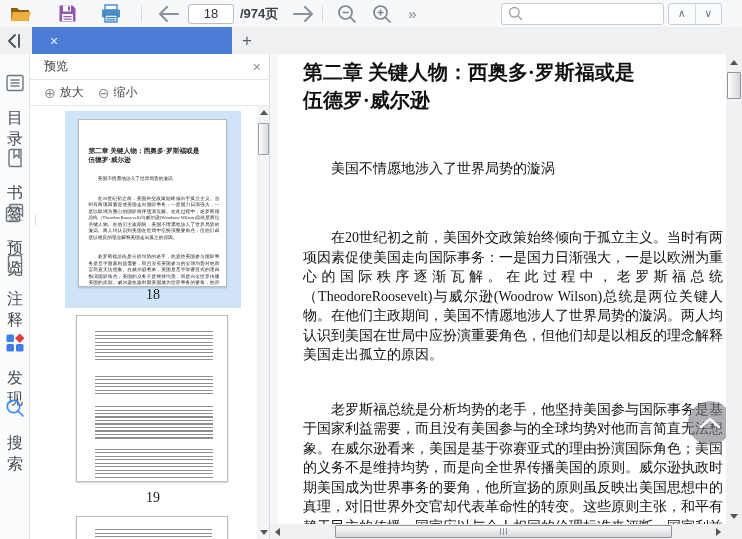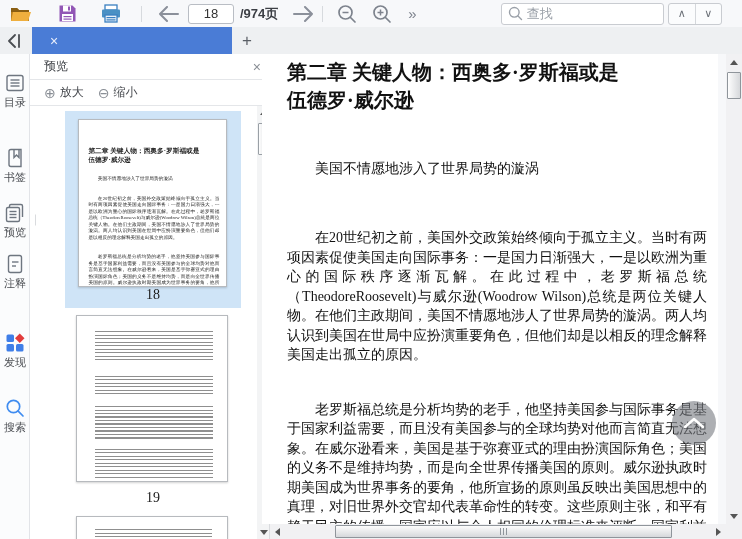--- a/index.html
+++ b/index.html
@@ -34,21 +34,21 @@
   .tab { width:200px; height:27px; background:#4a7cd6; color:#fff; display:flex;
          align-items:center; font-size:12px; padding:0 8px 0 14px; cursor:pointer; }
   .tab-title { flex:1; overflow:hidden; white-space:nowrap; }
   .tab-close { font-size:14px; color:#e9eefb; padding:0 4px; cursor:pointer; }
   .newtab { font-size:17px; color:#5a5f66; padding:0 10px; cursor:pointer; }
 
   
   .sidebar { position:absolute; left:0; top:54px; width:30px; height:485px;
              background:#fbfcfd; border-right:1px solid #e2e4e8; }
   .side-item { position:absolute; left:0; width:30px; text-align:center; cursor:pointer; }
-  .side-item .lbl { display:block; font-size:11px; color:#4a4d52; margin-top:1px; letter-spacing:0; }
+  .side-item .lbl { display:block; font-size:16px; color:#4a4d52; margin-top:14px; letter-spacing:0; }
   .side-item svg { display:block; margin:0 auto; }
 
   
   .panel { position:absolute; left:30px; top:54px; width:240px; height:485px;
            background:#fff; border-right:1px solid #d9dbde; overflow:hidden; }
   .panel-head { height:26px; border-bottom:1px solid #e4e6e9; display:flex; align-items:center;
                 padding:0 8px 0 14px; }
   .panel-title { font-size:12px; color:#3a3d42; flex:1; }
   .panel-close { font-size:14px; color:#8a8f96; cursor:pointer; }
   .panel-zoom { height:26px; border-bottom:1px solid #e4e6e9; display:flex; align-items:center;
@@ -83,21 +83,21 @@
   .pv-scroll .arr { position:absolute; left:0; width:13px; height:13px; display:flex;
                     align-items:center; justify-content:center; cursor:pointer; }
   .tri-up { width:0;height:0;border-left:4px solid transparent;border-right:4px solid transparent;border-bottom:5px solid #555; }
   .tri-down { width:0;height:0;border-left:4px solid transparent;border-right:4px solid transparent;border-top:5px solid #555; }
   .tri-left { width:0;height:0;border-top:4px solid transparent;border-bottom:4px solid transparent;border-right:5px solid #555; }
   .tri-right { width:0;height:0;border-top:4px solid transparent;border-bottom:4px solid transparent;border-left:5px solid #555; }
   .pv-thumb { position:absolute; left:1px; top:17px; width:11px; height:32px;
               background:linear-gradient(to right,#fdfdfd,#d9dbde); border:1px solid #9aa0a6; border-radius:1px; cursor:grab; }
 
   
-  .main { position:absolute; left:262px; top:54px; width:456px; height:470px;
+  .main { position:absolute; left:278px; top:54px; width:456px; height:470px;
           background:#fff; overflow:hidden; }
   .doc { font-family:"Liberation Serif", serif; color:#111; }
   .doc-title { margin:4px 20px 0 25px; font-size:20px; line-height:28px; font-weight:bold; white-space:pre-line; }
   .doc-subtitle { margin:46px 20px 0 25px; font-size:14px; text-indent:2em; }
   .doc-para { width:420px; margin-left:25px; font-size:14px; line-height:19.5px;
               text-align:justify; text-indent:2em; }
   .p1 { margin-top:50px; }
   .p2 { margin-top:35px; }
   .float-top { position:absolute; left:410px; top:347px; width:44px; height:44px; border-radius:50%;
                background:rgba(118,122,128,.6); display:flex; align-items:center; justify-content:center; cursor:pointer; }
@@ -176,21 +176,20 @@
         <line x1="8.5" y1="5.5" x2="8.5" y2="11.5" stroke="#7d838d" stroke-width="1.5"></line>
       </svg>
     </div>
     <div class="tbtn more-glyph" style="margin-left:10px">»</div>
     <div class="search-wrap">
       <div class="search-box">
         <svg width="15" height="15" viewBox="0 0 15 15" style="margin-right:4px">
           <circle cx="6.3" cy="6.3" r="4.8" fill="none" stroke="#9aa0a8" stroke-width="1.4"></circle>
           <line x1="10" y1="10" x2="13.5" y2="13.5" stroke="#9aa0a8" stroke-width="1.4" stroke-linecap="round"></line>
         </svg>
-        <input placeholder="查找" style="">
       </div>
       <div class="updown">
         <div class="ud">∧</div>
         <div class="ud">∨</div>
       </div>
     </div>
   </div>
 
   <div class="tabbar">
     <div class="collapse">

